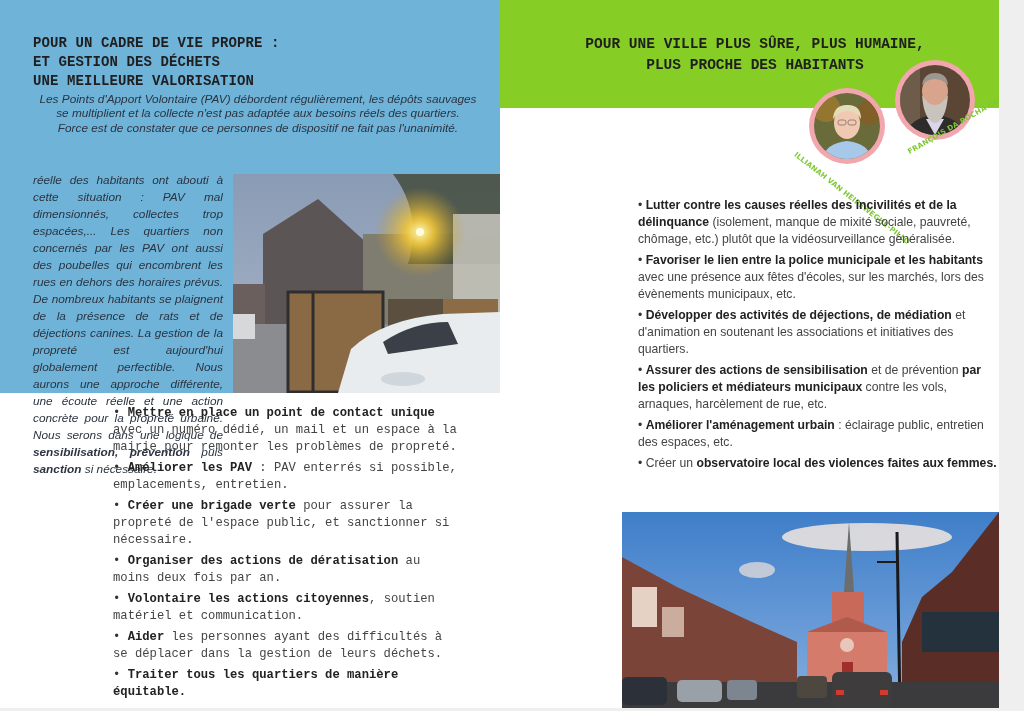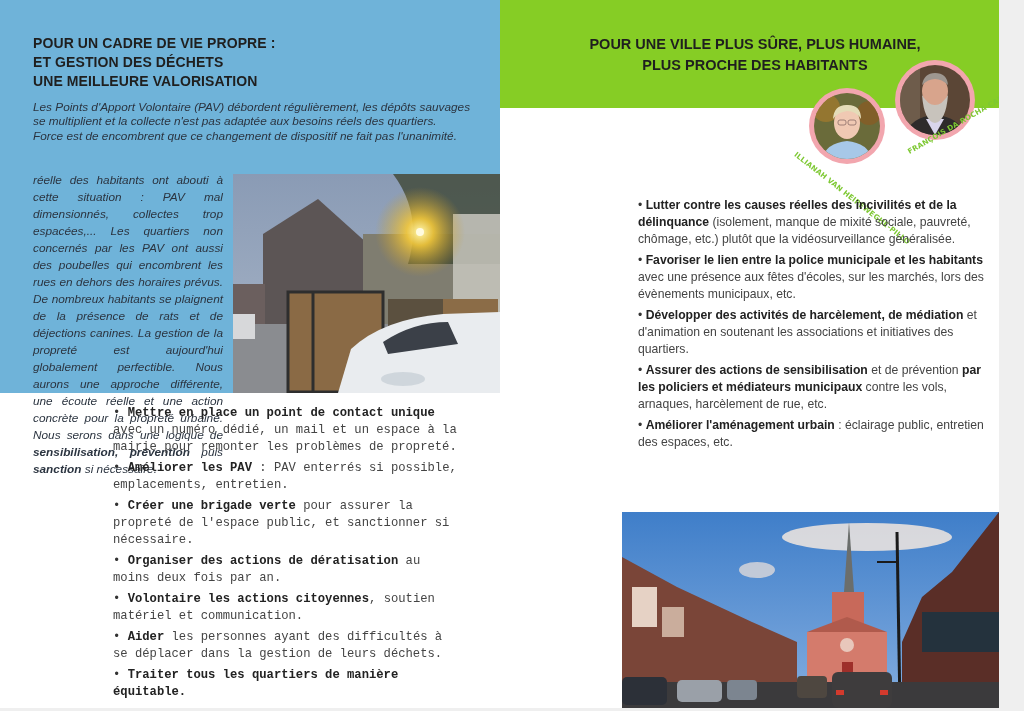--- a/index.html
+++ b/index.html
@@ -13,28 +13,28 @@
     position:absolute; left:0; top:0; width:999px; height:708px;
     background:#ffffff; overflow:hidden;
   }
   
   .blue-block {
     position:absolute; left:0; top:0; width:500px; height:393px;
     background:#6fb3d9;
   }
   .left-title {
     position:absolute; left:33px; top:34px; width:440px;
-    font-family:Liberation Sans, sans-serif; font-weight:bold;
+    font-family:Liberation Mono, monospace; font-weight:bold;
     font-size:14px; line-height:19px; color:#1f1f1f; letter-spacing:0.1px;
     margin:0;
   }
   .left-title span { display:block; }
   .intro {
-    position:absolute; left:33px; top:100px; width:450px;
-    font-style:italic; font-size:11.8px; line-height:14.4px; color:#2b3440;
+    position:absolute; left:33px; top:92px; width:450px;
+    font-style:italic; font-size:11.8px; line-height:14.4px; color:#2b3440;text-align:center;
   }
   .intro p { margin:0; }
   .intro p.gap { margin-top:3px; }
   .intro-col {
     position:absolute; left:33px; top:172px; width:190px;
     font-style:italic; font-size:11.8px; line-height:17px; color:#2b3440;
     text-align:justify;
   }
   .intro-col b { font-weight:bold; }
   .photo-pav {
@@ -50,21 +50,21 @@
   .left-list li::before { content:"• "; color:#333; }
   .left-list b { color:#222; }
 
   
   .green-band {
     position:absolute; left:500px; top:0; width:499px; height:108px;
     background:#86cd25;
   }
   .right-title {
     position:absolute; left:500px; top:34px; width:510px; text-align:center;
-    font-family:Liberation Sans, sans-serif; font-weight:bold;
+    font-family:Liberation Mono, monospace; font-weight:bold;
     font-size:14.5px; line-height:21px; color:#1f1f1f; margin:0;
   }
   .right-title span { display:block; }
   .portrait {
     position:absolute; border-radius:50%; background:#f2a6ae; overflow:hidden;
   }
   .portrait .inner {
     position:absolute; left:5px; top:5px; right:5px; bottom:5px; border-radius:50%; overflow:hidden;
   }
   .p1 { left:809px; top:88px; width:76px; height:76px; }
@@ -95,21 +95,21 @@
   <div class="blue-block"></div>
 
   <h2 class="left-title">
     <span>POUR UN CADRE DE VIE PROPRE :</span>
     <span>ET GESTION DES DÉCHETS</span>
     <span>UNE MEILLEURE VALORISATION</span>
   </h2>
 
   <div class="intro">
     <p>Les Points d'Apport Volontaire (PAV) débordent régulièrement, les dépôts sauvages se multiplient et la collecte n'est pas adaptée aux besoins réels des quartiers.</p>
-    <p>Force est de encombrent que ce changement de dispositif ne fait pas l'unanimité.</p>
+    <p>Force est de constater que ce personnes de dispositif ne fait pas l'unanimité.</p>
   </div>
 
   <div class="intro-col"><span>réelle des habitants ont abouti à cette situation : PAV mal dimensionnés, collectes trop espacées,... Les quartiers non concernés par les PAV ont aussi des poubelles qui encombrent les rues en dehors des horaires prévus. De nombreux habitants se plaignent de la présence de rats et de déjections canines. La gestion de la propreté est aujourd'hui globalement perfectible. Nous aurons une approche différente, une écoute réelle et une action concrète pour la propreté urbaine. Nous serons dans une logique de </span><b>sensibilisation,</b><span> </span><b>prévention</b><span> puis </span><b>sanction</b><span> si nécessaire.</span></div>
 
   <div class="photo-pav" title="Points d'apport volontaire en bois dans une rue au crépuscule, voiture blanche garée">
     <svg width="267" height="219" viewBox="0 0 267 219">
       <defs>
         <linearGradient id="sky1" x1="0" y1="0" x2="0" y2="1">
           <stop offset="0" stop-color="#8a9bb5"></stop>
           <stop offset="1" stop-color="#a9b6c8"></stop>
@@ -183,23 +183,24 @@
         <path d="M22 30 Q24 56 35 58 Q46 56 48 30 Q42 40 35 40 Q28 40 22 30 Z" fill="#c8c3bc"></path>
       </svg>
     </div>
   </div>
   <div class="name-label name1">ILLIANAH VAN HEIREWEGHE-PILLO</div>
   <div class="name-label name2">FRANÇOIS DA ROCHA CARNEIRO</div>
 
   <ul class="right-list">
     <li><b>Lutter contre les causes réelles des incivilités et de la délinquance</b><span> (isolement, manque de mixité sociale, pauvreté, chômage, etc.) plutôt que la vidéosurveillance généralisée.</span></li>
     <li><b>Favoriser le lien entre la police municipale et les habitants</b><span> avec une présence aux fêtes d'écoles, sur les marchés, lors des évènements municipaux, etc.</span></li>
-    <li><b>Développer des activités de harcèlement, de médiation</b><span> et d'animation en soutenant les associations et initiatives des quartiers.</span></li>
+    <li><b>Développer des activités de déjections, de médiation</b><span> et d'animation en soutenant les associations et initiatives des quartiers.</span></li>
     <li><b>Assurer des actions de sensibilisation</b><span> et de prévention </span><b>par les policiers et médiateurs municipaux</b><span> contre les vols, arnaques, harcèlement de rue, etc.</span></li>
     <li><b>Améliorer l'aménagement urbain</b><span> : éclairage public, entretien des espaces, etc.</span></li>
+    <li><span>Créer un </span><b>observatoire local des violences faites aux femmes.</b><span></span></li>
   </ul>
 
   <div class="photo-church" title="Rue commerçante menant à une église en briques rouges sous un ciel bleu">
     <svg width="377" height="196" viewBox="0 0 377 196">
       <defs>
         <linearGradient id="sky2" x1="0" y1="0" x2="0" y2="1">
           <stop offset="0" stop-color="#3f7ec9"></stop>
           <stop offset="1" stop-color="#84aee0"></stop>
         </linearGradient>
       </defs>

